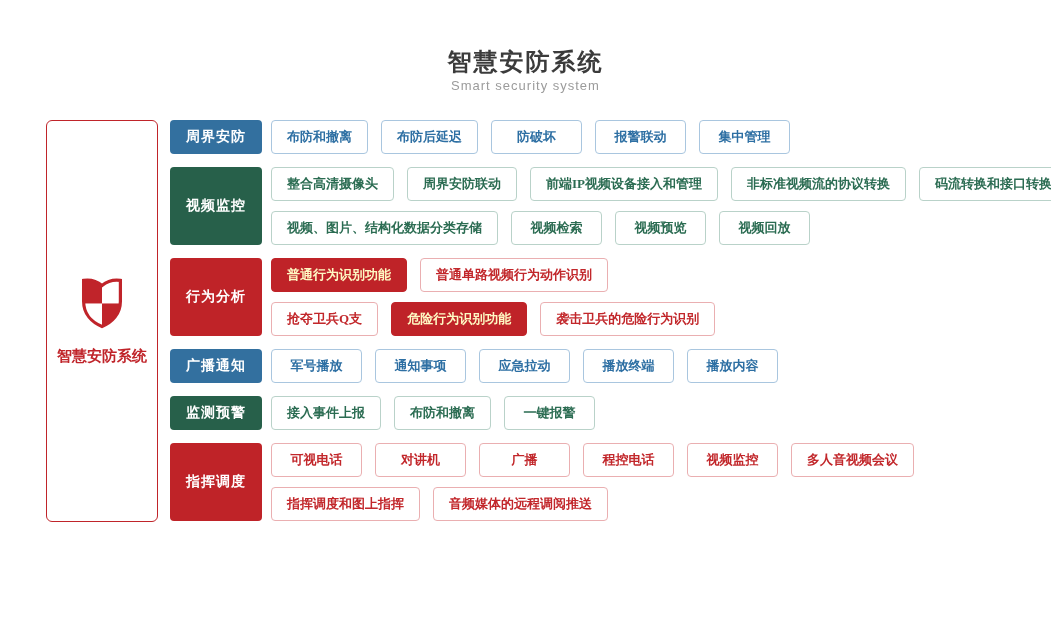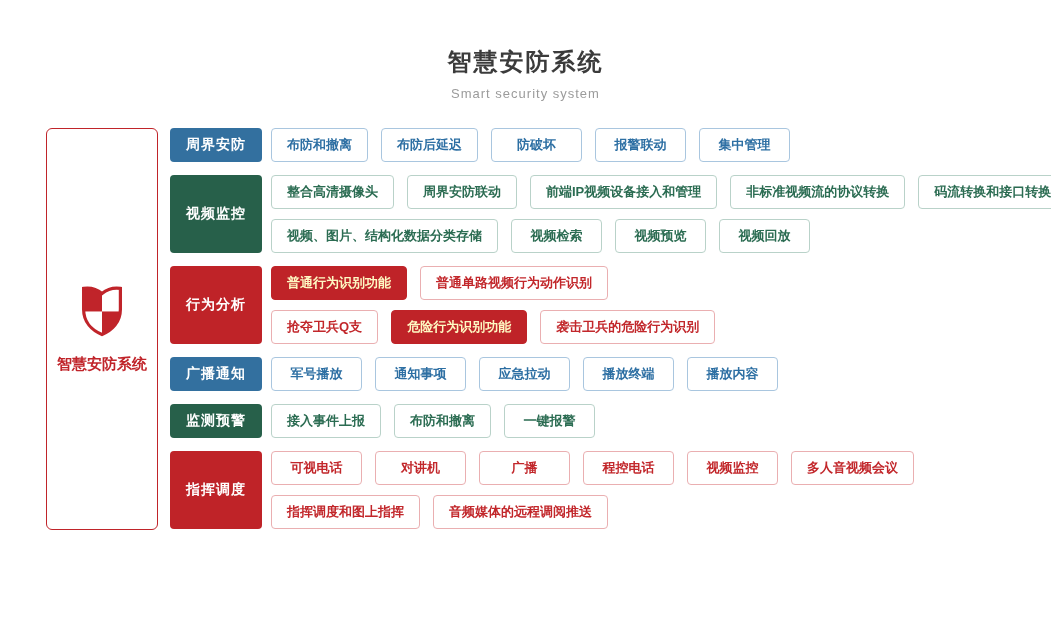--- a/index.html
+++ b/index.html
@@ -15,21 +15,20 @@
 
   
   .header { text-align: center; padding-top: 46px; }
   .header .title {
     font-size: 24px;
     font-weight: bold;
     color: #3b3b3b;
     letter-spacing: 2px;
   }
   .header .subtitle {
-    margin-top: 8px;
     font-size: 13px;
     color: #9b9b9b;
     letter-spacing: 1px;
   }
 
   
   .main {
     display: flex;
     align-items: flex-start;
     padding-left: 46px;
@@ -88,20 +87,21 @@
     border: 1px solid var(--line);
     border-radius: 4px;
     background: #ffffff;
     color: var(--text);
     font-size: 13px;
     font-weight: bold;
     display: flex;
     align-items: center;
     justify-content: center;
     white-space: nowrap;
+    font-family: Liberation Serif, serif;
   }
   .item.filled {
     background: var(--fill);
     border-color: var(--fill);
     color: #fef9c3;
   }
 </style>
 </head>
 <body>
 

